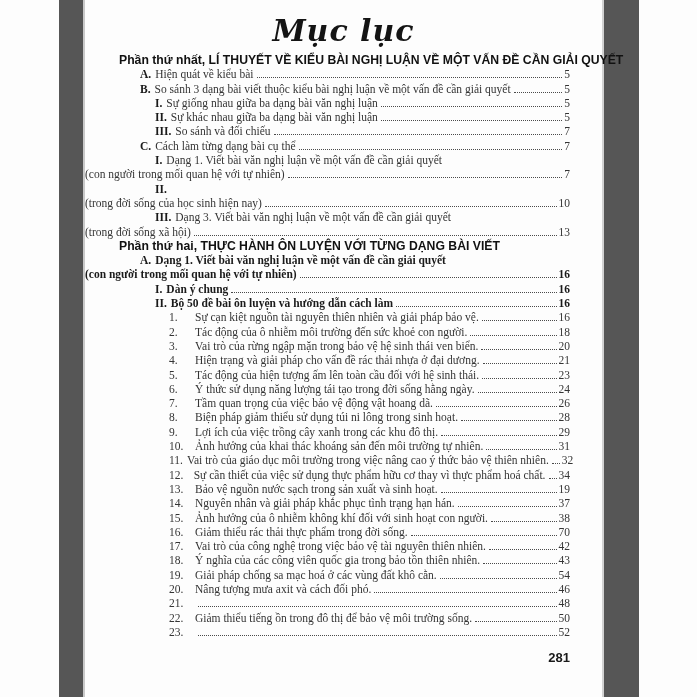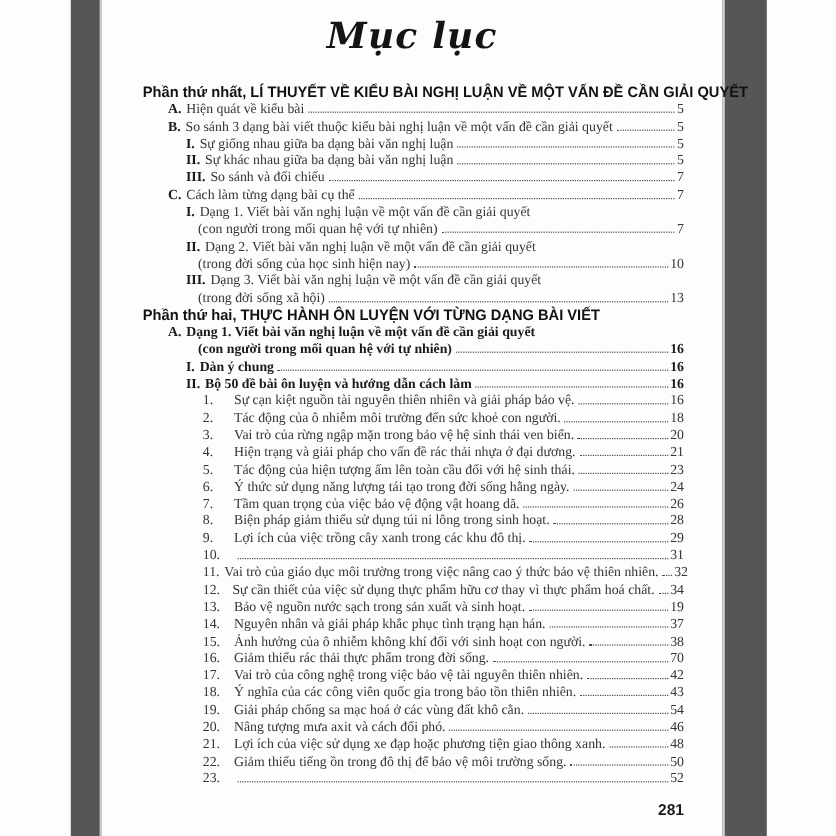--- a/index.html
+++ b/index.html
@@ -22,21 +22,21 @@
   }
   .title{
     text-align:center;
     font-family:"DejaVu Serif", serif;
     font-style:italic;
     font-weight:600;
     font-size:30px;
     line-height:38px;
     letter-spacing:1px;
     color:#141414;
-    margin-bottom:20px;
+    margin-bottom:3px;
     padding-left:32px;
   }
   .toc{width:100%;}
   .hdr{
     font-family:"Liberation Sans", sans-serif;
     font-weight:bold;
     font-size:12.6px;
     line-height:14.3px;
     color:#111111;
     margin-left:34px;
@@ -47,21 +47,21 @@
   .row{
     display:flex;
     align-items:baseline;
     font-size:11.5px;
     line-height:14.3px;
     color:#343434;
     white-space:nowrap;
   }
   .row.in1{margin-left:55px;}
   .row.in2{margin-left:70px;}
-  .row.in3{margin-left:80px;}
+  .row.in3{}
   .row.in4{margin-left:84px;}
   .row.bold{font-weight:bold;color:#1a1a1a;}
   .prefix{font-weight:bold;color:#1a1a1a;margin-right:4px;}
   .row.in4 .prefix{font-weight:normal;color:#343434;display:inline-block;width:22px;margin-right:4px;}
   .txt{}
   .fill{
     flex:1;
     border-bottom:1px dotted #4a4a4a;
     margin:0 2px 3px 3px;
     min-width:8px;
@@ -126,21 +126,20 @@
           <span class="prefix">I.</span>
           <span class="txt">Dạng 1. Viết bài văn nghị luận về một vấn đề cần giải quyết</span>
         </div>
         <div class="row in3">
           <span class="txt">(con người trong mối quan hệ với tự nhiên)</span>
           <span class="fill"></span>
           <span class="pg">7</span>
         </div>
         <div class="row in2">
           <span class="prefix">II.</span>
-          <span class="txt">Dạng 2. Viết bài văn nghị luận về một vấn đề cần giải quyết</span>
         </div>
         <div class="row in3">
           <span class="txt">(trong đời sống của học sinh hiện nay)</span>
           <span class="fill"></span>
           <span class="pg">10</span>
         </div>
         <div class="row in2">
           <span class="prefix">III.</span>
           <span class="txt">Dạng 3. Viết bài văn nghị luận về một vấn đề cần giải quyết</span>
         </div>
@@ -220,20 +219,21 @@
           <span class="pg">28</span>
         </div>
         <div class="row in4">
           <span class="prefix">9.</span>
           <span class="txt">Lợi ích của việc trồng cây xanh trong các khu đô thị.</span>
           <span class="fill"></span>
           <span class="pg">29</span>
         </div>
         <div class="row in4">
           <span class="prefix">10.</span>
+          <span class="txt">Ảnh hưởng của khai thác khoáng sản đến môi trường tự nhiên.</span>
           <span class="fill"></span>
           <span class="pg">31</span>
         </div>
         <div class="row in4">
           <span class="prefix">11.</span>
           <span class="txt">Vai trò của giáo dục môi trường trong việc nâng cao ý thức bảo vệ thiên nhiên.</span>
           <span class="fill"></span>
           <span class="pg">32</span>
         </div>
         <div class="row in4">
@@ -285,21 +285,20 @@
           <span class="pg">54</span>
         </div>
         <div class="row in4">
           <span class="prefix">20.</span>
           <span class="txt">Nâng tượng mưa axit và cách đối phó.</span>
           <span class="fill"></span>
           <span class="pg">46</span>
         </div>
         <div class="row in4">
           <span class="prefix">21.</span>
-          <span class="txt">Lợi ích của việc sử dụng xe đạp hoặc phương tiện giao thông xanh.</span>
           <span class="fill"></span>
           <span class="pg">48</span>
         </div>
         <div class="row in4">
           <span class="prefix">22.</span>
           <span class="txt">Giảm thiểu tiếng ồn trong đô thị để bảo vệ môi trường sống.</span>
           <span class="fill"></span>
           <span class="pg">50</span>
         </div>
         <div class="row in4">

